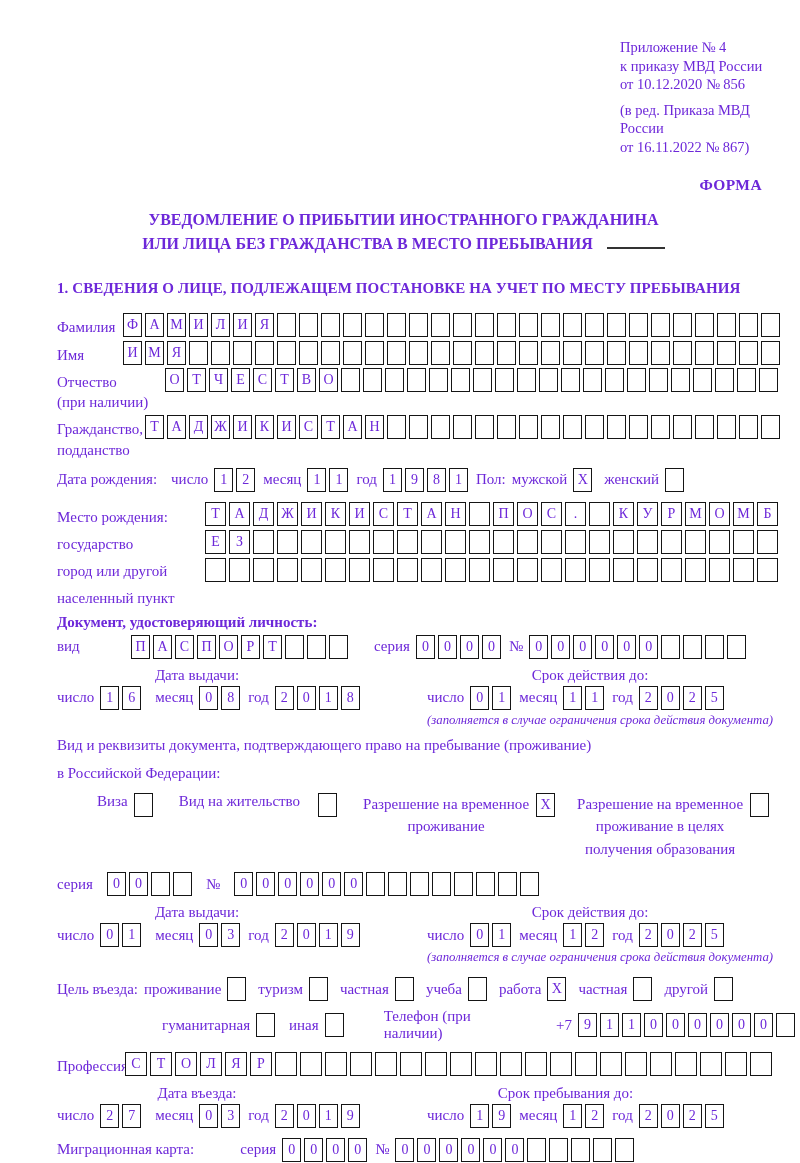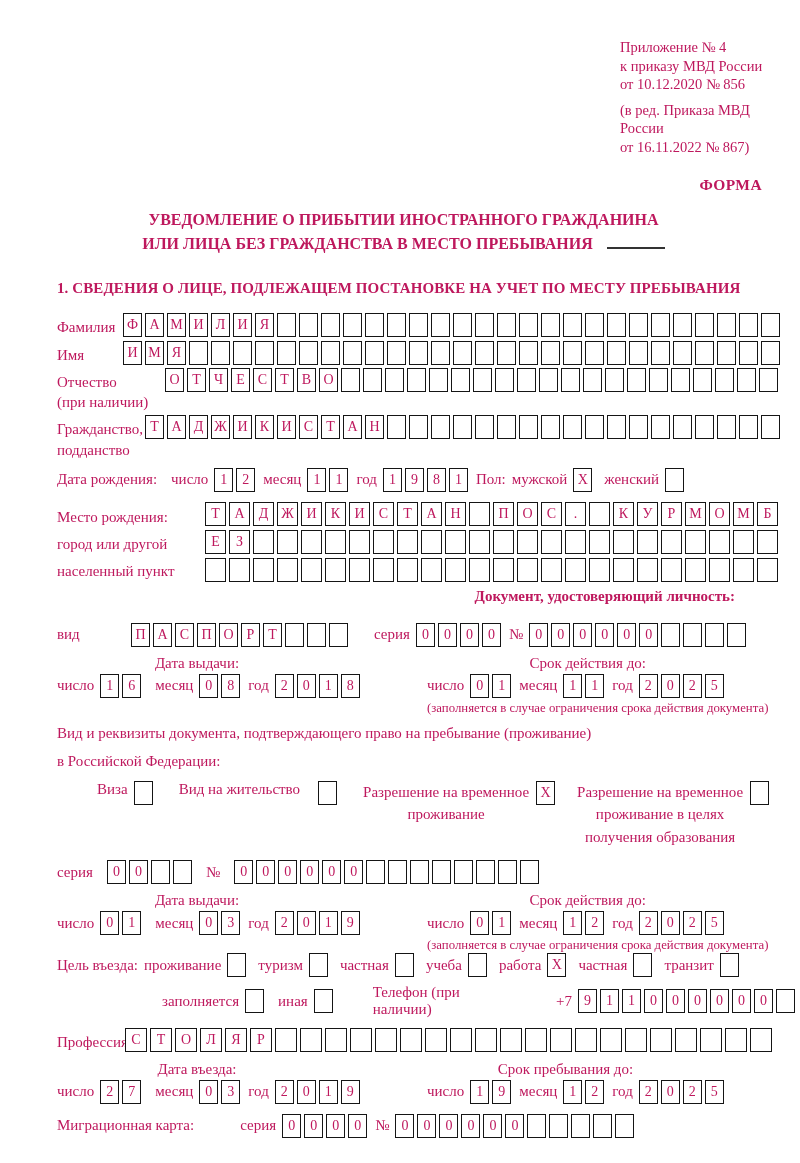--- a/index.html
+++ b/index.html
@@ -1,16 +1,16 @@
 <!DOCTYPE html>
 <html><head>
 <meta charset="utf-8">
 <style>
   html,body{margin:0;padding:0;background:#e8e8e8;}
-  .page{position:relative;width:800px;height:1163px;background:#fff;color:#be185d;
+  .page{position:relative;width:800px;height:1163px;background:#fff;color:#6d28d9;
         font-family:"Liberation Serif","DejaVu Serif",serif;font-size:15px;
         box-sizing:border-box;padding:38px 5px 10px 57px;overflow:hidden;margin:0 auto;}
   .appendix{margin-left:563px;line-height:1.28;font-size:14.5px;}
   .appendix .grp2{margin-top:7px;}
   .forma{text-align:right;padding-right:33px;font-weight:bold;margin-top:20px;font-size:15.5px;letter-spacing:.4px;}
   .title{text-align:center;font-weight:bold;font-size:16px;margin-top:14px;line-height:1.5;padding-right:45px;}
   .blank-line{display:inline-block;width:58px;border-bottom:2px solid #333;height:13px;margin-left:14px;}
   .sec-heading{font-weight:bold;font-size:15px;margin-top:24px;margin-bottom:16px;letter-spacing:.1px;}
   .frow{display:flex;align-items:flex-start;margin-bottom:3px;}
   .flabel{flex:none;padding-top:4px;line-height:1.35;}
@@ -22,34 +22,34 @@
   .cells.xwide .cell{width:22px;}
   .inline-row{display:flex;align-items:center;flex-wrap:nowrap;}
   .inline-row > span{flex:none;}
   .lab{padding:0 6px 0 0;}
   .ml8{margin-left:8px}.ml12{margin-left:12px}.ml14{margin-left:14px}
   .ml22{margin-left:22px}.ml26{margin-left:26px}.ml30{margin-left:30px}.ml40{margin-left:40px}
   .mt8{margin-top:8px}.mt10{margin-top:10px}.mt12{margin-top:12px}
   .bp-wrap{display:flex;margin-top:10px;}
   .bp-labels{width:148px;flex:none;line-height:1.8;padding-top:2px;}
   .bp-cells .cells{margin-bottom:4px;}
-  .center-bold{font-weight:bold;text-align:right;padding-right:60px;margin-top:2px;margin-bottom:18px;}
+  .center-bold{font-weight:bold;text-align:left;padding-right:60px;margin-top:2px;margin-bottom:4px;}
   .dates-wrap{display:flex;margin-top:8px;}
   .date-col{flex:none;}
   .date-col.left{width:370px;}
   .date-head{text-align:center;margin-bottom:2px;}
   .date-col.left .date-head{padding-right:90px;}
   .date-col.right .date-head{padding-right:20px;}
   .date-line{display:flex;align-items:center;}
-  .date-note{font-size:12.8px;margin-top:3px;white-space:nowrap;}
+  .date-note{font-size:12.8px;margin-top:3px;white-space:nowrap;font-style:italic;}
   .text-line{margin-top:6px;line-height:1.5;}
   .permit-row{display:flex;align-items:flex-start;margin-top:8px;margin-left:40px;}
   .pmulti{text-align:center;line-height:1.5;flex:none;}
   .chk{margin-left:7px;}
-  .purpose-row{display:flex;align-items:center;margin-top:0;}
+  .purpose-row{display:flex;align-items:center;margin-top:12px;}
   .purpose-row2{display:flex;align-items:center;margin-top:7px;margin-left:105px;}
   .mig-row{display:flex;align-items:center;margin-top:10px;}
 </style>
 </head>
 <body>
 
 <div class="page">
 
   <div class="appendix">
     <div>Приложение № 4</div>
@@ -241,20 +241,21 @@
       </span>
     <span class="lab ml12">женский</span>
     <span class="cells">
         <span class="cell"></span>
       </span>
   </div>
 
   <div class="bp-wrap">
     <div class="bp-labels">
       <div>Место рождения:</div>
+      <div>государство</div>
       <div>город или другой</div>
       <div>населенный пункт</div>
     </div>
     <div class="bp-cells">
       <div class="cells wide">
           <span class="cell">Т</span>
           <span class="cell">А</span>
           <span class="cell">Д</span>
           <span class="cell">Ж</span>
           <span class="cell">И</span>
@@ -542,28 +543,28 @@
         <span class="cell"></span>
       </span>
     <span class="lab ml12">работа</span>
     <span class="cells">
         <span class="cell">X</span>
       </span>
     <span class="lab ml12">частная</span>
     <span class="cells">
         <span class="cell"></span>
       </span>
-    <span class="lab ml12">транзит</span>
+    <span class="lab ml12">другой</span>
     <span class="cells">
         <span class="cell"></span>
       </span>
   </div>
 
   <div class="purpose-row2">
-    <span class="lab">заполняется</span>
+    <span class="lab">гуманитарная</span>
     <span class="cells">
         <span class="cell"></span>
       </span>
     <span class="lab ml14">иная</span>
     <span class="cells">
         <span class="cell"></span>
       </span>
     <span class="lab ml40">Телефон (при наличии)</span>
     <span class="lab ml30">+7</span>
     <span class="cells">

